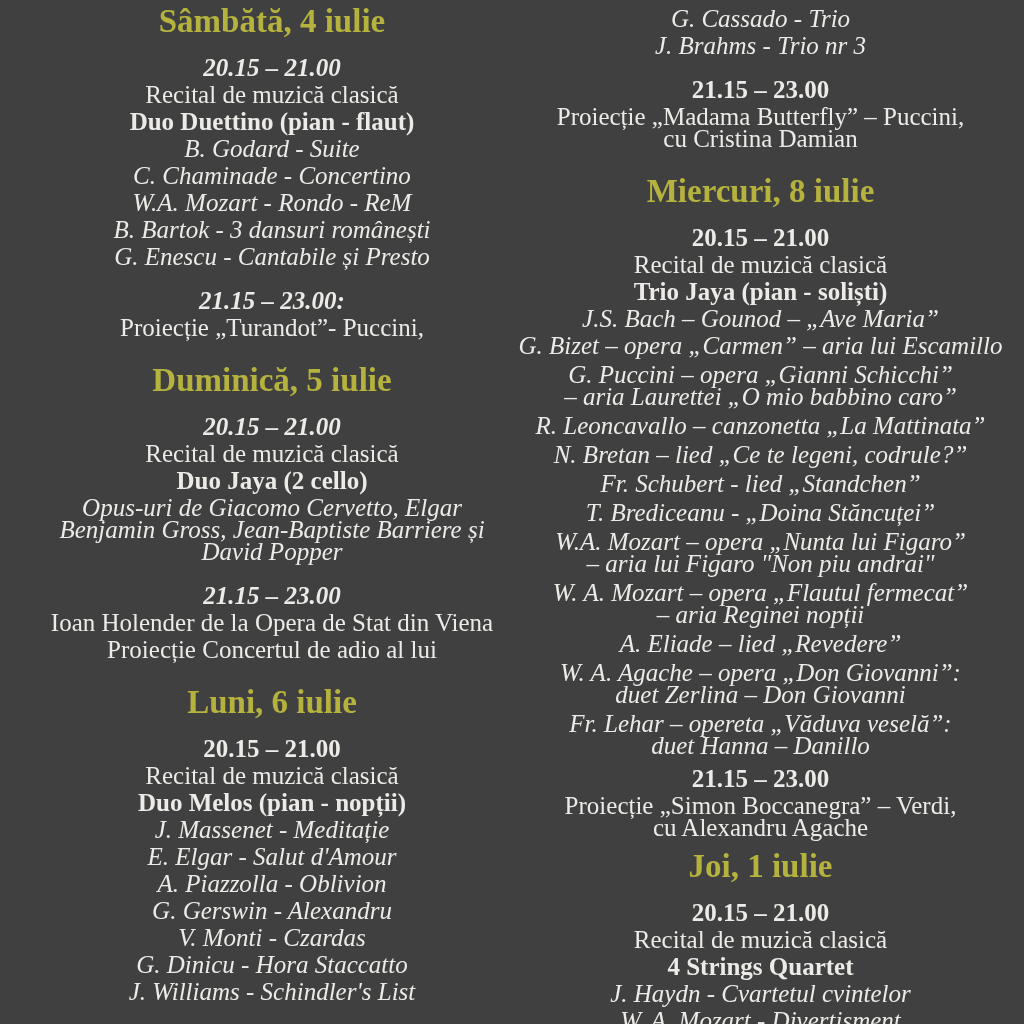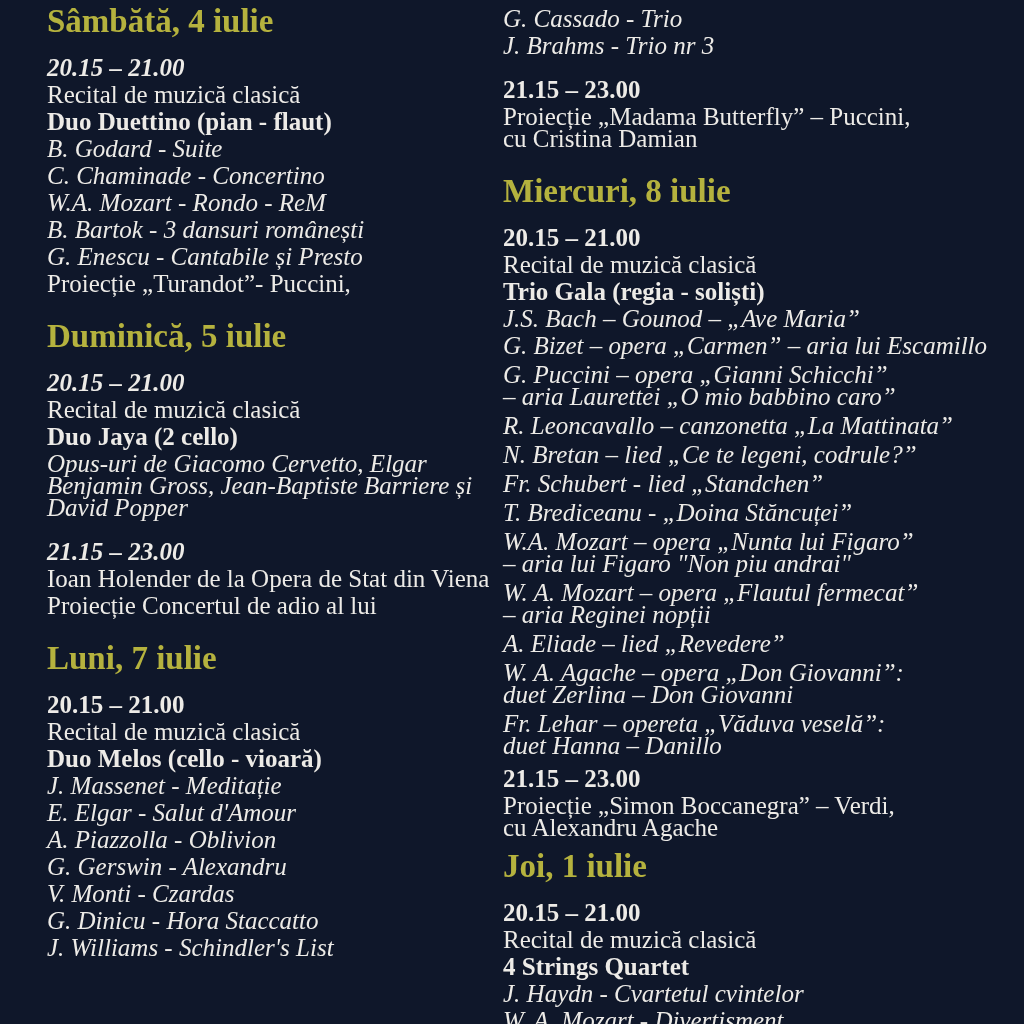--- a/index.html
+++ b/index.html
@@ -11,21 +11,22 @@
   body {
     width: 1024px;
     height: 1024px;
     overflow: hidden;
     position: relative;
     font-family: "Liberation Serif", serif;
   }
   .page {
     position: absolute;
     inset: 0;
-    background: #0f172a;
+    background: #404040;
+    text-align: center;
   }
   .col {
     position: absolute;
     top: 0;
     white-space: nowrap;
   }
   .col-left  { left: 47px;  padding-top: 2px; width: 450px; }
   .col-right { left: 503px; padding-top: 5px; width: 515px; }
 
   .line {
@@ -59,53 +60,54 @@
   <div class="col col-left">
       <div class="heading">Sâmbătă, 4 iulie</div>
       <div class="line time italic">20.15 – 21.00</div>
       <div class="line">Recital de muzică clasică</div>
       <div class="line bold">Duo Duettino (pian - flaut)</div>
       <div class="line italic">B. Godard - Suite</div>
       <div class="line italic">C. Chaminade - Concertino</div>
       <div class="line italic">W.A. Mozart - Rondo - ReM</div>
       <div class="line italic">B. Bartok - 3 dansuri românești</div>
       <div class="line italic">G. Enescu - Cantabile și Presto</div>
+      <div class="line time italic gap-l">21.15 – 23.00:</div>
       <div class="line">Proiecție „Turandot”- Puccini,</div>
       <div class="heading">Duminică, 5 iulie</div>
       <div class="line time italic">20.15 – 21.00</div>
       <div class="line">Recital de muzică clasică</div>
       <div class="line bold">Duo Jaya (2 cello)</div>
       <div class="line italic">Opus-uri de Giacomo Cervetto, Elgar</div>
       <div class="line italic cont">Benjamin Gross, Jean-Baptiste Barriere și</div>
       <div class="line italic cont">David Popper</div>
       <div class="line time italic gap-l">21.15 – 23.00</div>
       <div class="line">Ioan Holender de la Opera de Stat din Viena</div>
       <div class="line">Proiecție Concertul de adio al lui</div>
-      <div class="heading">Luni, 7 iulie</div>
+      <div class="heading">Luni, 6 iulie</div>
       <div class="line time">20.15 – 21.00</div>
       <div class="line">Recital de muzică clasică</div>
-      <div class="line bold">Duo Melos (cello - vioară)</div>
+      <div class="line bold">Duo Melos (pian - nopții)</div>
       <div class="line italic">J. Massenet - Meditație</div>
       <div class="line italic">E. Elgar - Salut d'Amour</div>
       <div class="line italic">A. Piazzolla - Oblivion</div>
       <div class="line italic">G. Gerswin - Alexandru</div>
       <div class="line italic">V. Monti - Czardas</div>
       <div class="line italic">G. Dinicu - Hora Staccatto</div>
       <div class="line italic">J. Williams - Schindler's List</div>
     </div>
   <div class="col col-right">
       <div class="line italic">G. Cassado - Trio</div>
       <div class="line italic">J. Brahms - Trio nr 3</div>
       <div class="line time gap-l">21.15 – 23.00</div>
       <div class="line">Proiecție „Madama Butterfly” – Puccini,</div>
       <div class="line cont">cu Cristina Damian</div>
       <div class="heading">Miercuri, 8 iulie</div>
       <div class="line time">20.15 – 21.00</div>
       <div class="line">Recital de muzică clasică</div>
-      <div class="line bold">Trio Gala (regia - soliști)</div>
+      <div class="line bold">Trio Jaya (pian - soliști)</div>
       <div class="line italic">J.S. Bach – Gounod – „Ave Maria”</div>
       <div class="line italic">G. Bizet – opera „Carmen” – aria lui Escamillo</div>
       <div class="line italic sp">G. Puccini – opera „Gianni Schicchi”</div>
       <div class="line italic cont">– aria Laurettei „O mio babbino caro”</div>
       <div class="line italic sp">R. Leoncavallo – canzonetta „La Mattinata”</div>
       <div class="line italic sp">N. Bretan – lied „Ce te legeni, codrule?”</div>
       <div class="line italic sp">Fr. Schubert - lied „Standchen”</div>
       <div class="line italic sp">T. Brediceanu - „Doina Stăncuței”</div>
       <div class="line italic sp">W.A. Mozart – opera „Nunta lui Figaro”</div>
       <div class="line italic cont">– aria lui Figaro "Non piu andrai"</div>

